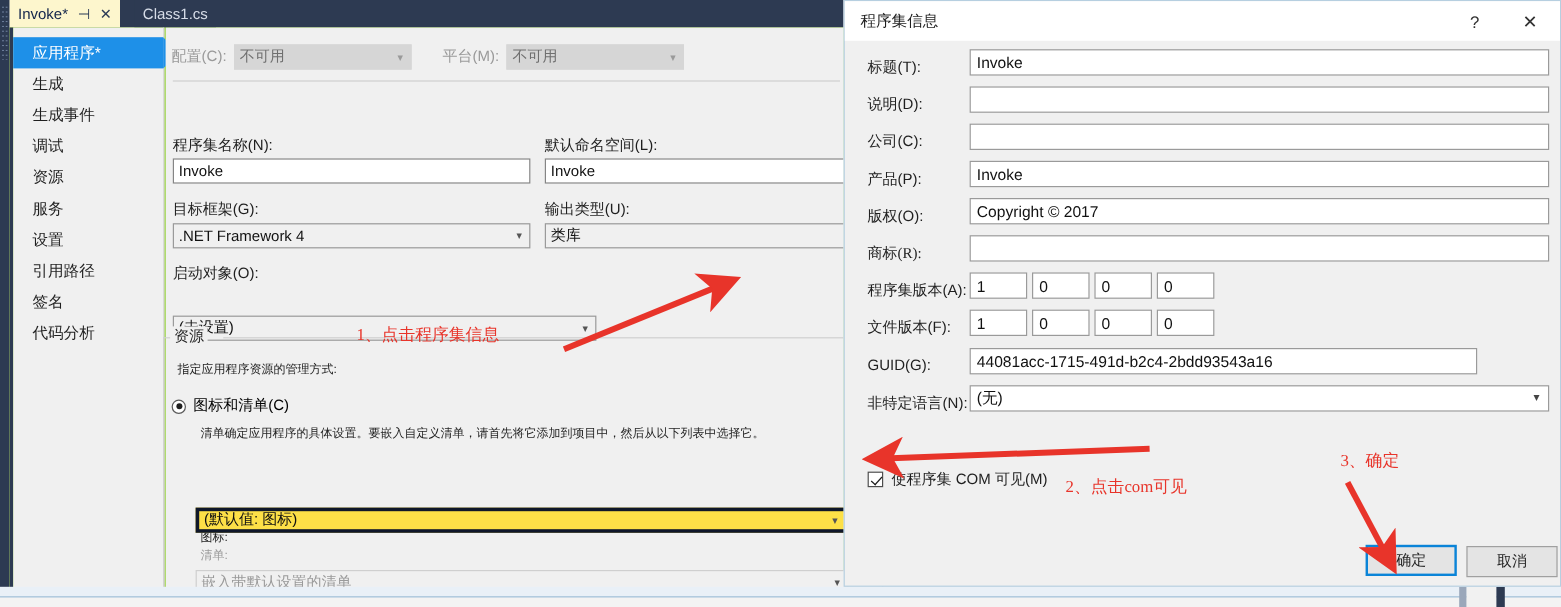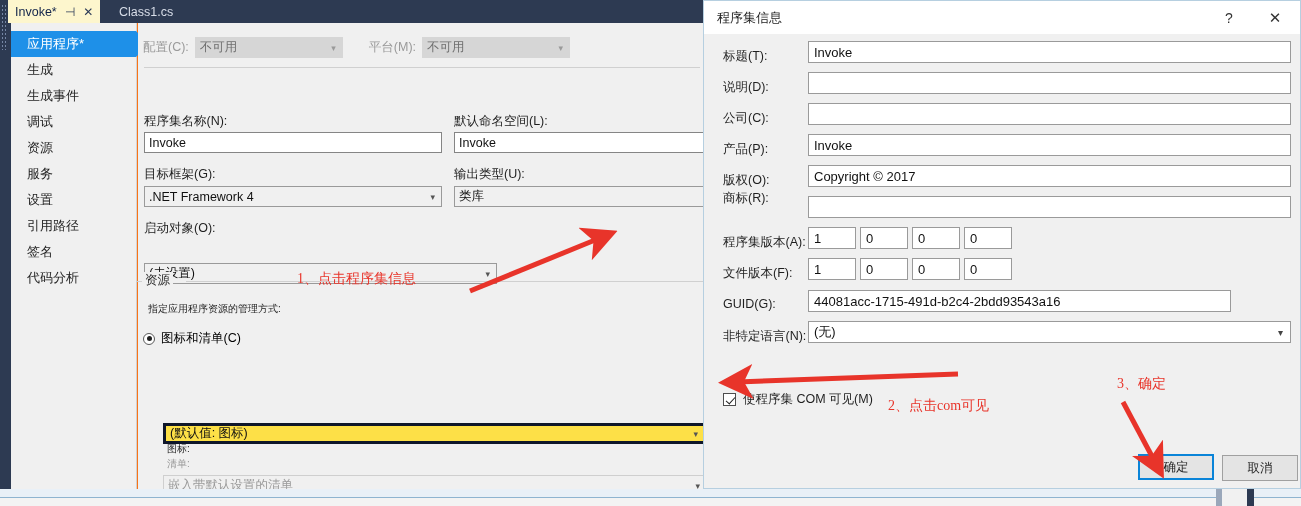--- a/index.html
+++ b/index.html
@@ -40,21 +40,21 @@
   .tab.active .tab-label { font-weight: 400; }
   .tab .pin, .tab .close {
     margin-left: 8px; font-size: 12px; color: #2b3a57; cursor: pointer;
   }
   .tab.inactive {
     left: 104px; background: #2d3a52; color: #d7dde8;
   }
 
   .vs-body {
     position: absolute; left: 8px; top: 23px; width: 695px; height: 483px;
-    background: #f97316;
+    background: #84cc16;
   }
   .vs-left-rail {
     position: absolute; left: 0; top: 0; width: 3px; height: 483px;
     background: #2d3a52;
   }
 
   
   .props-side {
     position: absolute; left: 3px; top: 0; width: 126px; height: 483px;
     background: #f0f0f0;
@@ -346,20 +346,21 @@
   <div class="group-res-linetop-r"></div>
   <div class="group-res-title">资源</div>
 
   <div class="res-text" style="left:148px; top:300px;">指定应用程序资源的管理方式:</div>
 
   <div class="radio-row" style="left:143px; top:330px;">
     <span class="radio checked"></span>
     <span>图标和清单(C)</span>
   </div>
 
+  <div class="res-text" style="left:167px; top:353px; width:540px;">清单确定应用程序的具体设置。要嵌入自定义清单，请首先将它添加到项目中，然后从以下列表中选择它。</div>
 
   <div class="res-text" style="left:167px; top:404px;margin-top:36px;">图标:</div>
   <div class="combo white" style="left:163px; top:423px; width:544px;">
     <span>(默认值: 图标)</span>
     <span class="chev">▾</span>
   </div>
 
   <div class="res-text" style="left:167px; top:455px; color:#9a9a9a;">清单:</div>
   <div class="combo greyed" style="left:163px; top:475px; width:544px;">
     <span>嵌入带默认设置的清单</span>
@@ -400,21 +401,21 @@
       <span class="d-label" style="left:19px; top:107px;">产品(P):</span>
       <div class="d-input" style="left:104px; top:100px; width:483px;">
         <span>Invoke</span>
       </div>
 
       <span class="d-label" style="left:19px; top:138px;">版权(O):</span>
       <div class="d-input" style="left:104px; top:131px; width:483px;">
         <span>Copyright ©  2017</span>
       </div>
 
-      <span class="d-label" style="left:19px; top:156px;">商标(R):</span>
+      <span class="d-label" style="left:19px; top:169px;font-family:Liberation Serif, serif;">商标(R):</span>
       <div class="d-input" style="left:104px; top:162px; width:483px;">
         <span></span>
       </div>
 
       <span class="d-label" style="left:19px; top:200px;">程序集版本(A):</span>
       <div class="d-input" style="left:104px; top:193px; width:48px;">
         <span>1</span>
       </div>
       <div class="d-input" style="left:156px; top:193px; width:48px;">
         <span>0</span>

